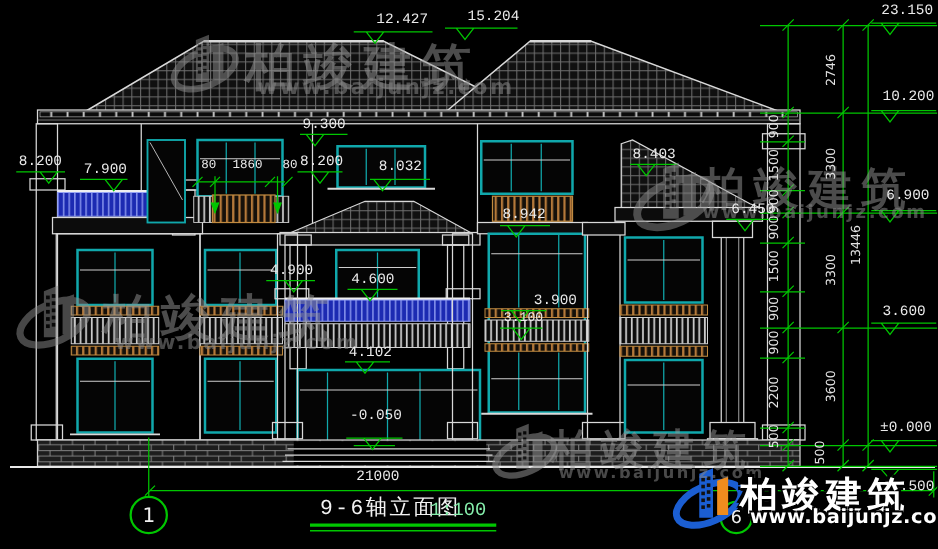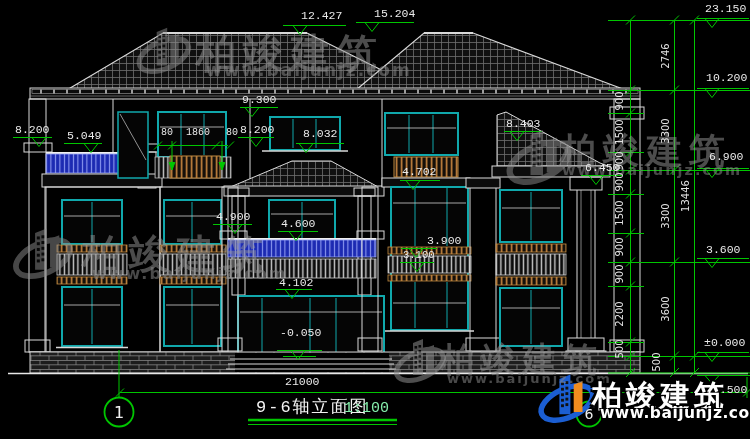--- a/index.html
+++ b/index.html
@@ -300,26 +300,26 @@
 <span class="wmsite" id="wm3s">www.baijunjz.com</span>
 <span class="wm" id="wm4b">柏竣建筑</span>
 <span class="wmsite" id="wm4s">www.baijunjz.com</span>
 
 <span class="txt" id="t12427">12.427</span>
 <span class="txt" id="t12513">15.204</span>
 <span class="txt" id="t12945">23.150</span>
 <span class="txt" id="t10200">10.200</span>
 <span class="txt" id="t9300">9.300</span>
 <span class="txt" id="t8200a">8.200</span>
-<span class="txt" id="t7900">5.049</span>
+<span class="txt" id="t7900">7.900</span>
 <span class="txt" id="t8200b">8.200</span>
 <span class="txt" id="t8032">8.032</span>
 <span class="txt" id="t8403">8.403</span>
 <span class="txt" id="t6900">6.900</span>
-<span class="txt" id="t6480">4.702</span>
+<span class="txt" id="t6480">8.942</span>
 <span class="txt" id="t6450">6.450</span>
 <span class="txt" id="t4900">4.900</span>
 <span class="txt" id="t4600">4.600</span>
 <span class="txt" id="t3900">3.900</span>
 <span class="txt" id="t3100">3.100</span>
 <span class="txt" id="t3600">3.600</span>
 <span class="txt" id="t2400">4.102</span>
 <span class="txt" id="t0000">±0.000</span>
 <span class="txt" id="tn0050">-0.050</span>
 <span class="txt" id="tn0500">-0.500</span>

